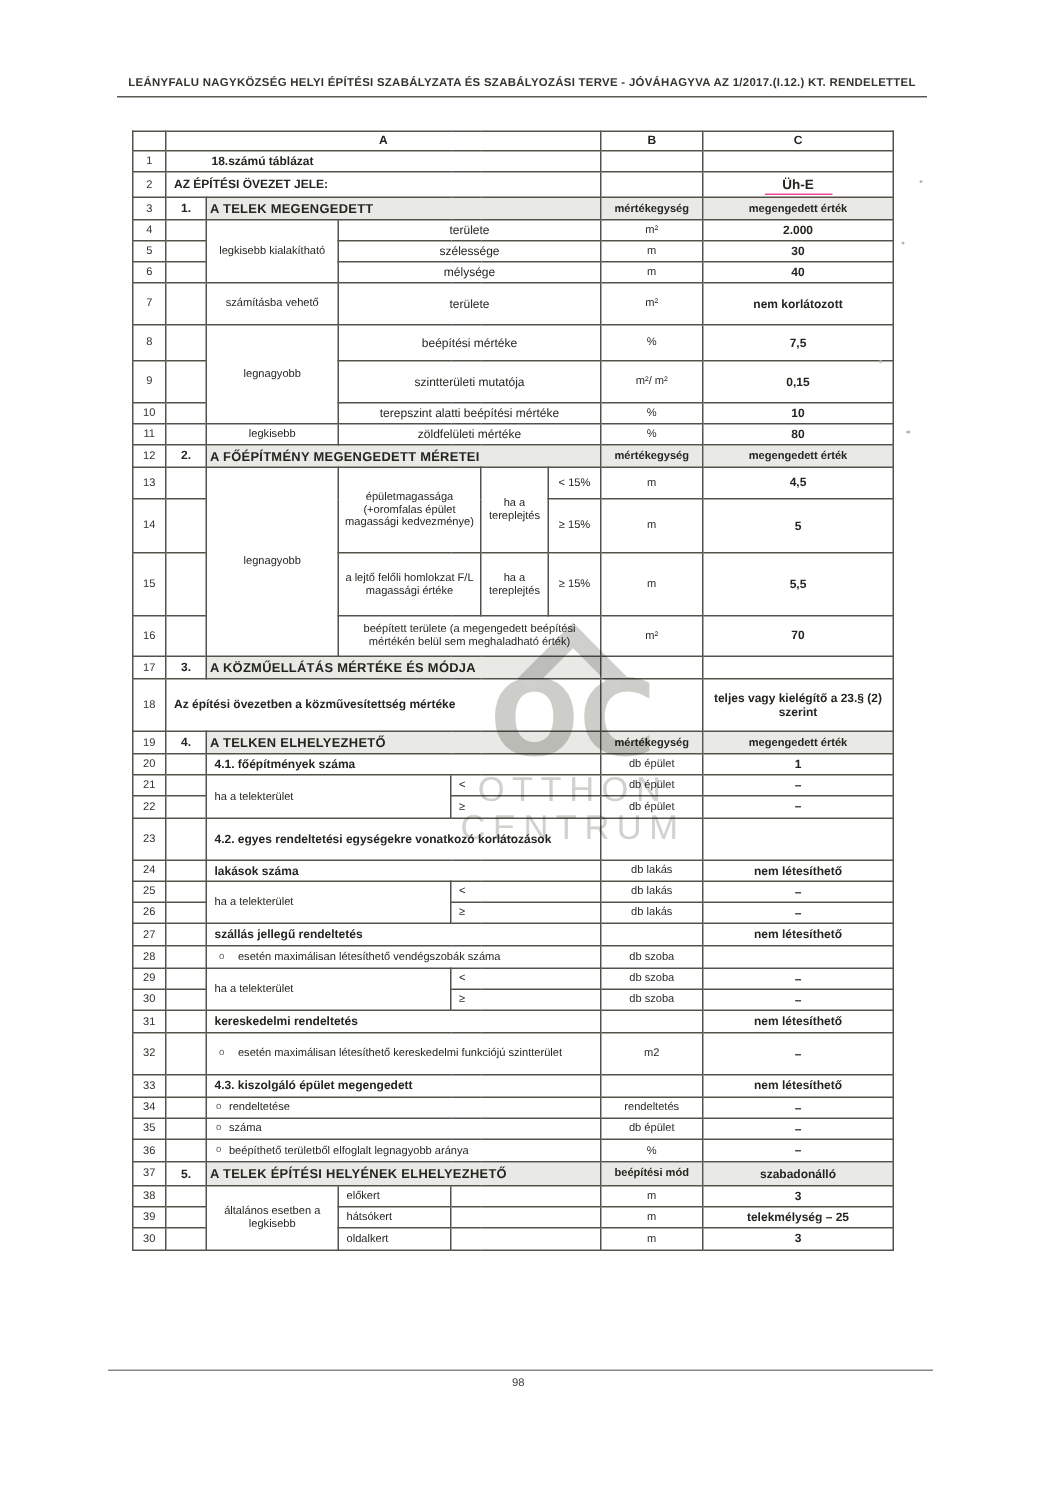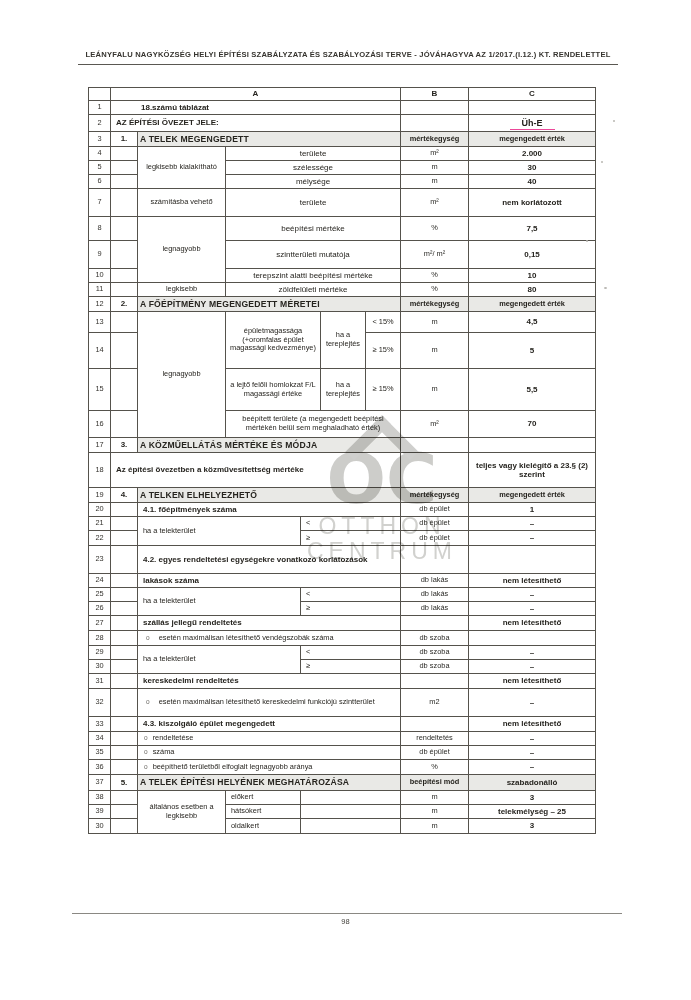--- a/index.html
+++ b/index.html
@@ -349,21 +349,21 @@
     <tr class="h15">
       <td class="num">36</td>
       <td></td>
       <td colspan="5" class="left small"><span class="bullet tight">o</span><span>beépíthető területből elfoglalt legnagyobb aránya</span></td>
       <td class="unit">%</td>
       <td class="val">–</td>
     </tr>
     <tr class="h16">
       <td class="num">37</td>
       <td class="sub">5.</td>
-      <td colspan="5" class="sect shade">A TELEK ÉPÍTÉSI HELYÉNEK MEGHATÁROZÁSA</td>
+      <td colspan="5" class="sect shade">A TELEK ÉPÍTÉSI HELYÉNEK ELHELYEZHETŐ</td>
       <td class="unithead shade">beépítési mód</td>
       <td class="val shade">szabadonálló</td>
     </tr>
     <tr class="h14">
       <td class="num">38</td>
       <td></td>
       <td rowspan="3" class="small">általános esetben a legkisebb</td>
       <td class="left small">előkert</td>
       <td colspan="3"></td>
       <td class="unit">m</td>

